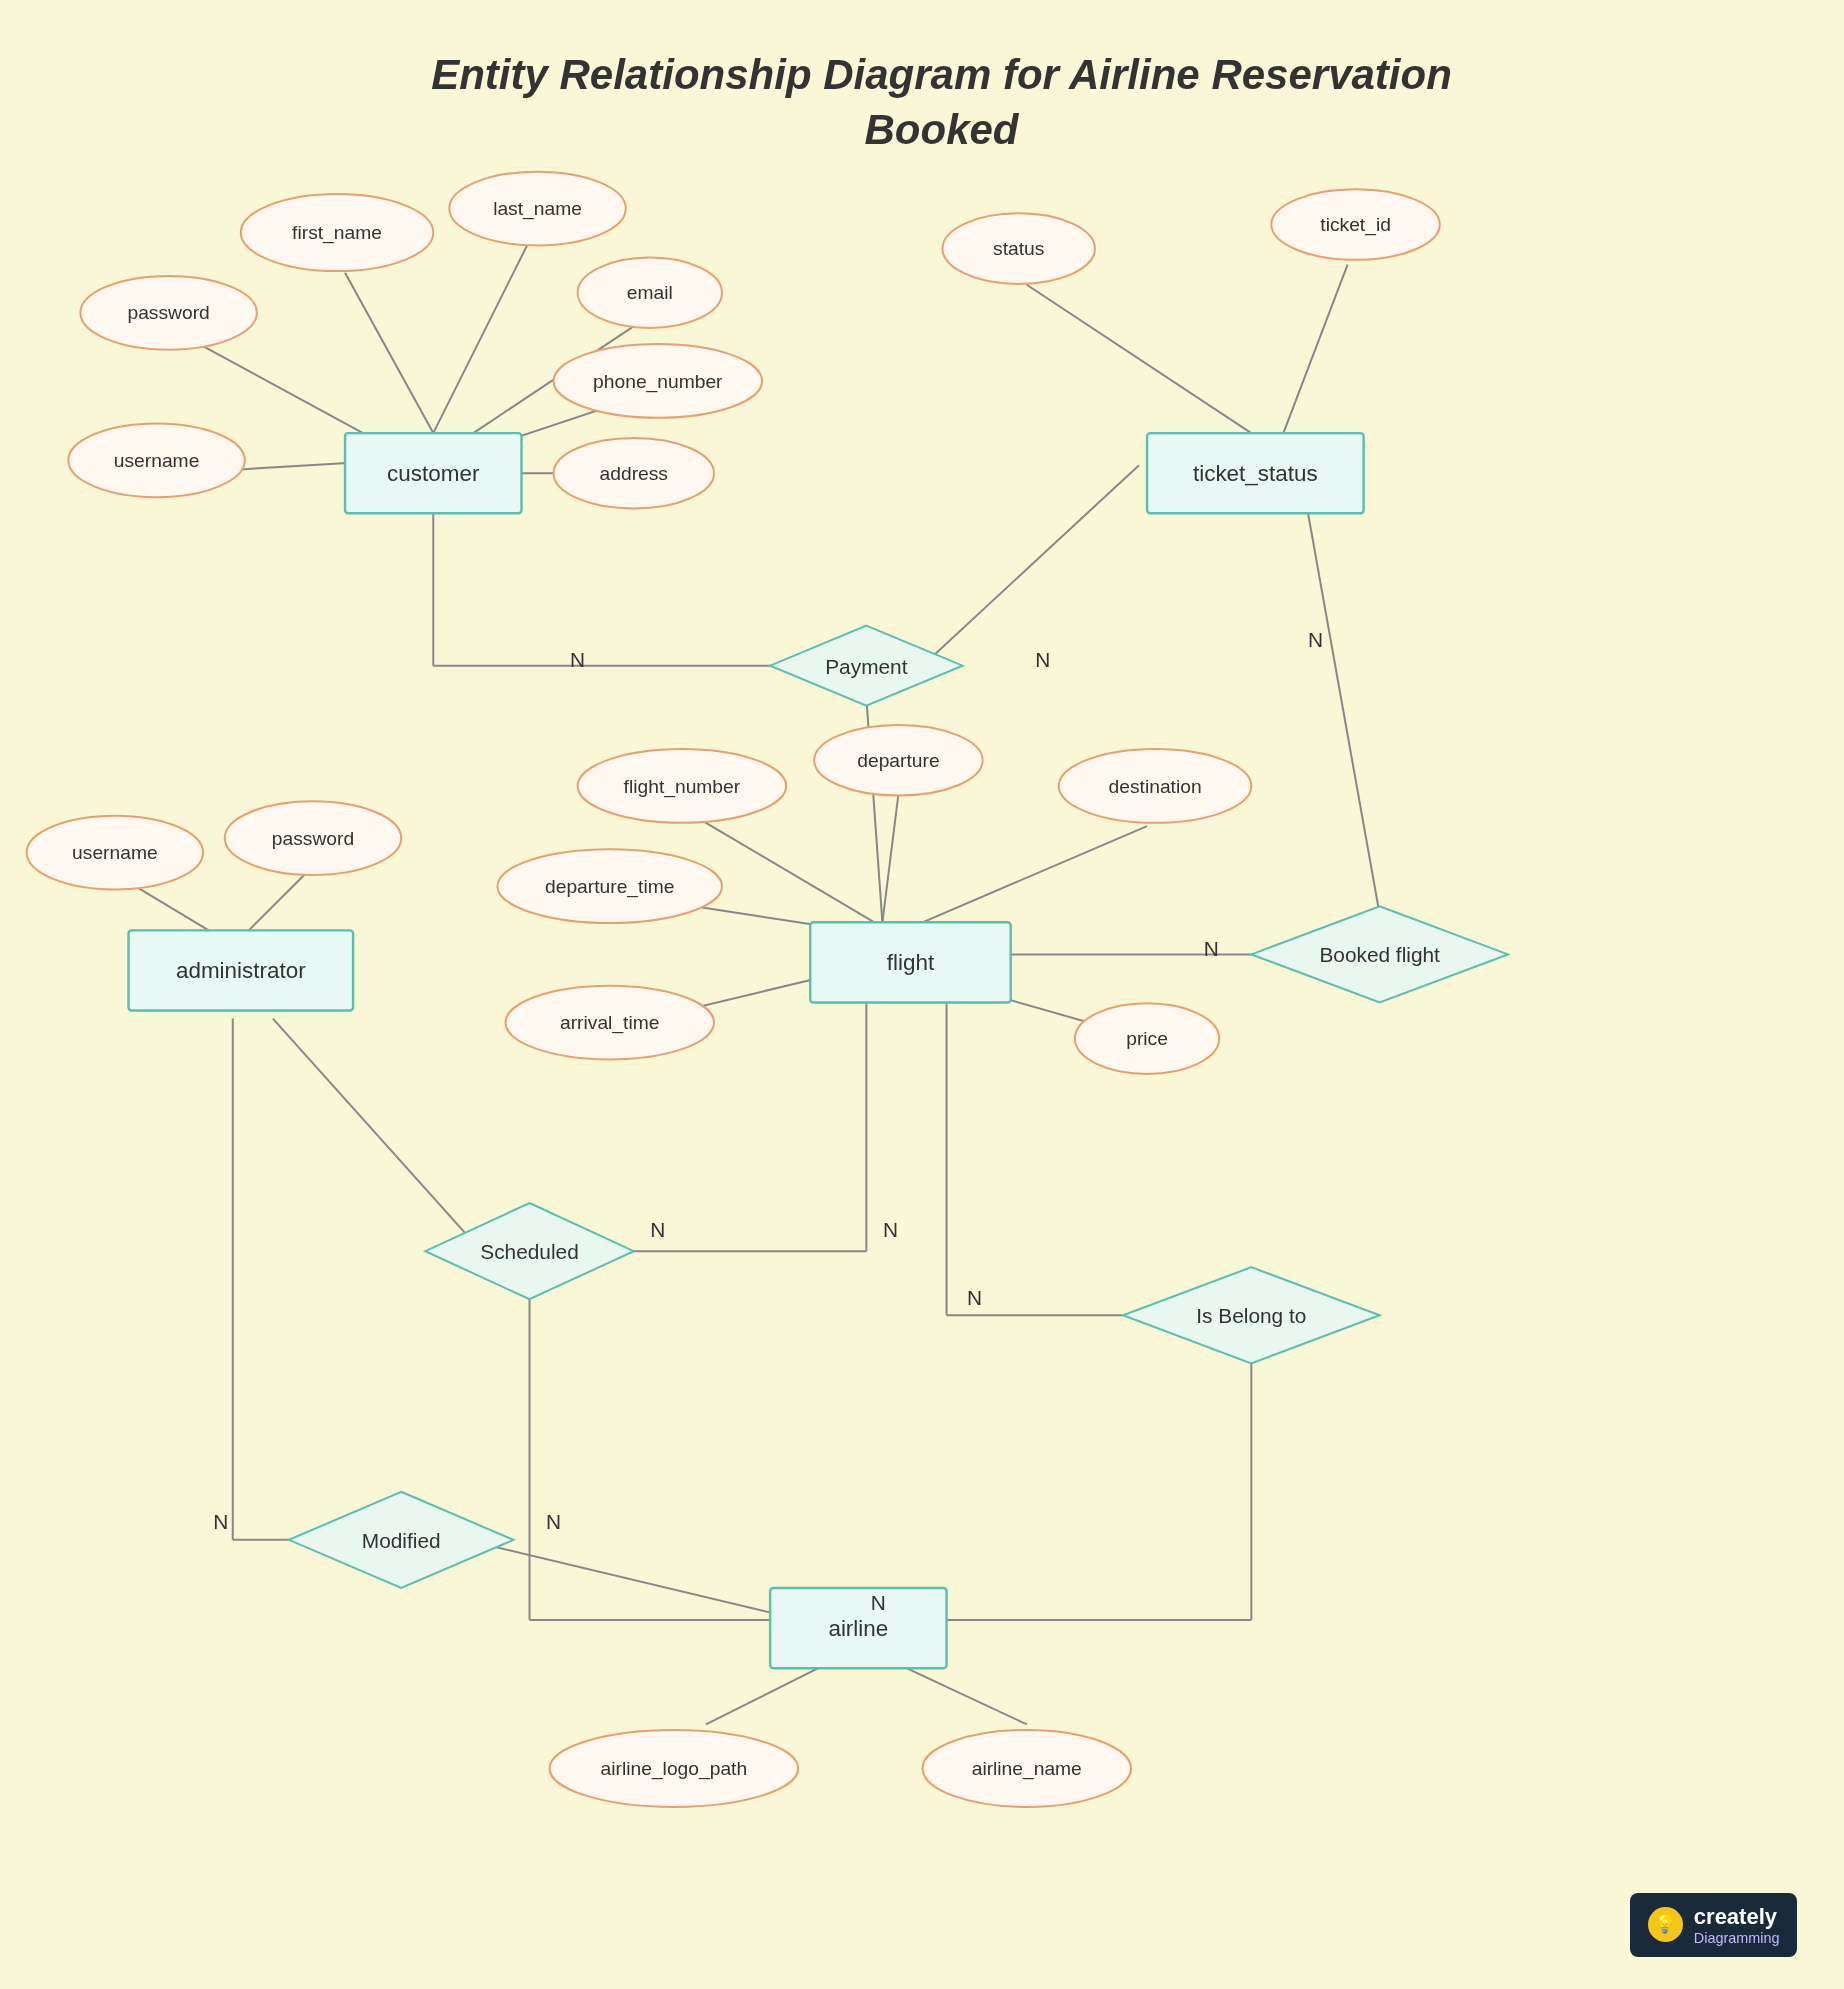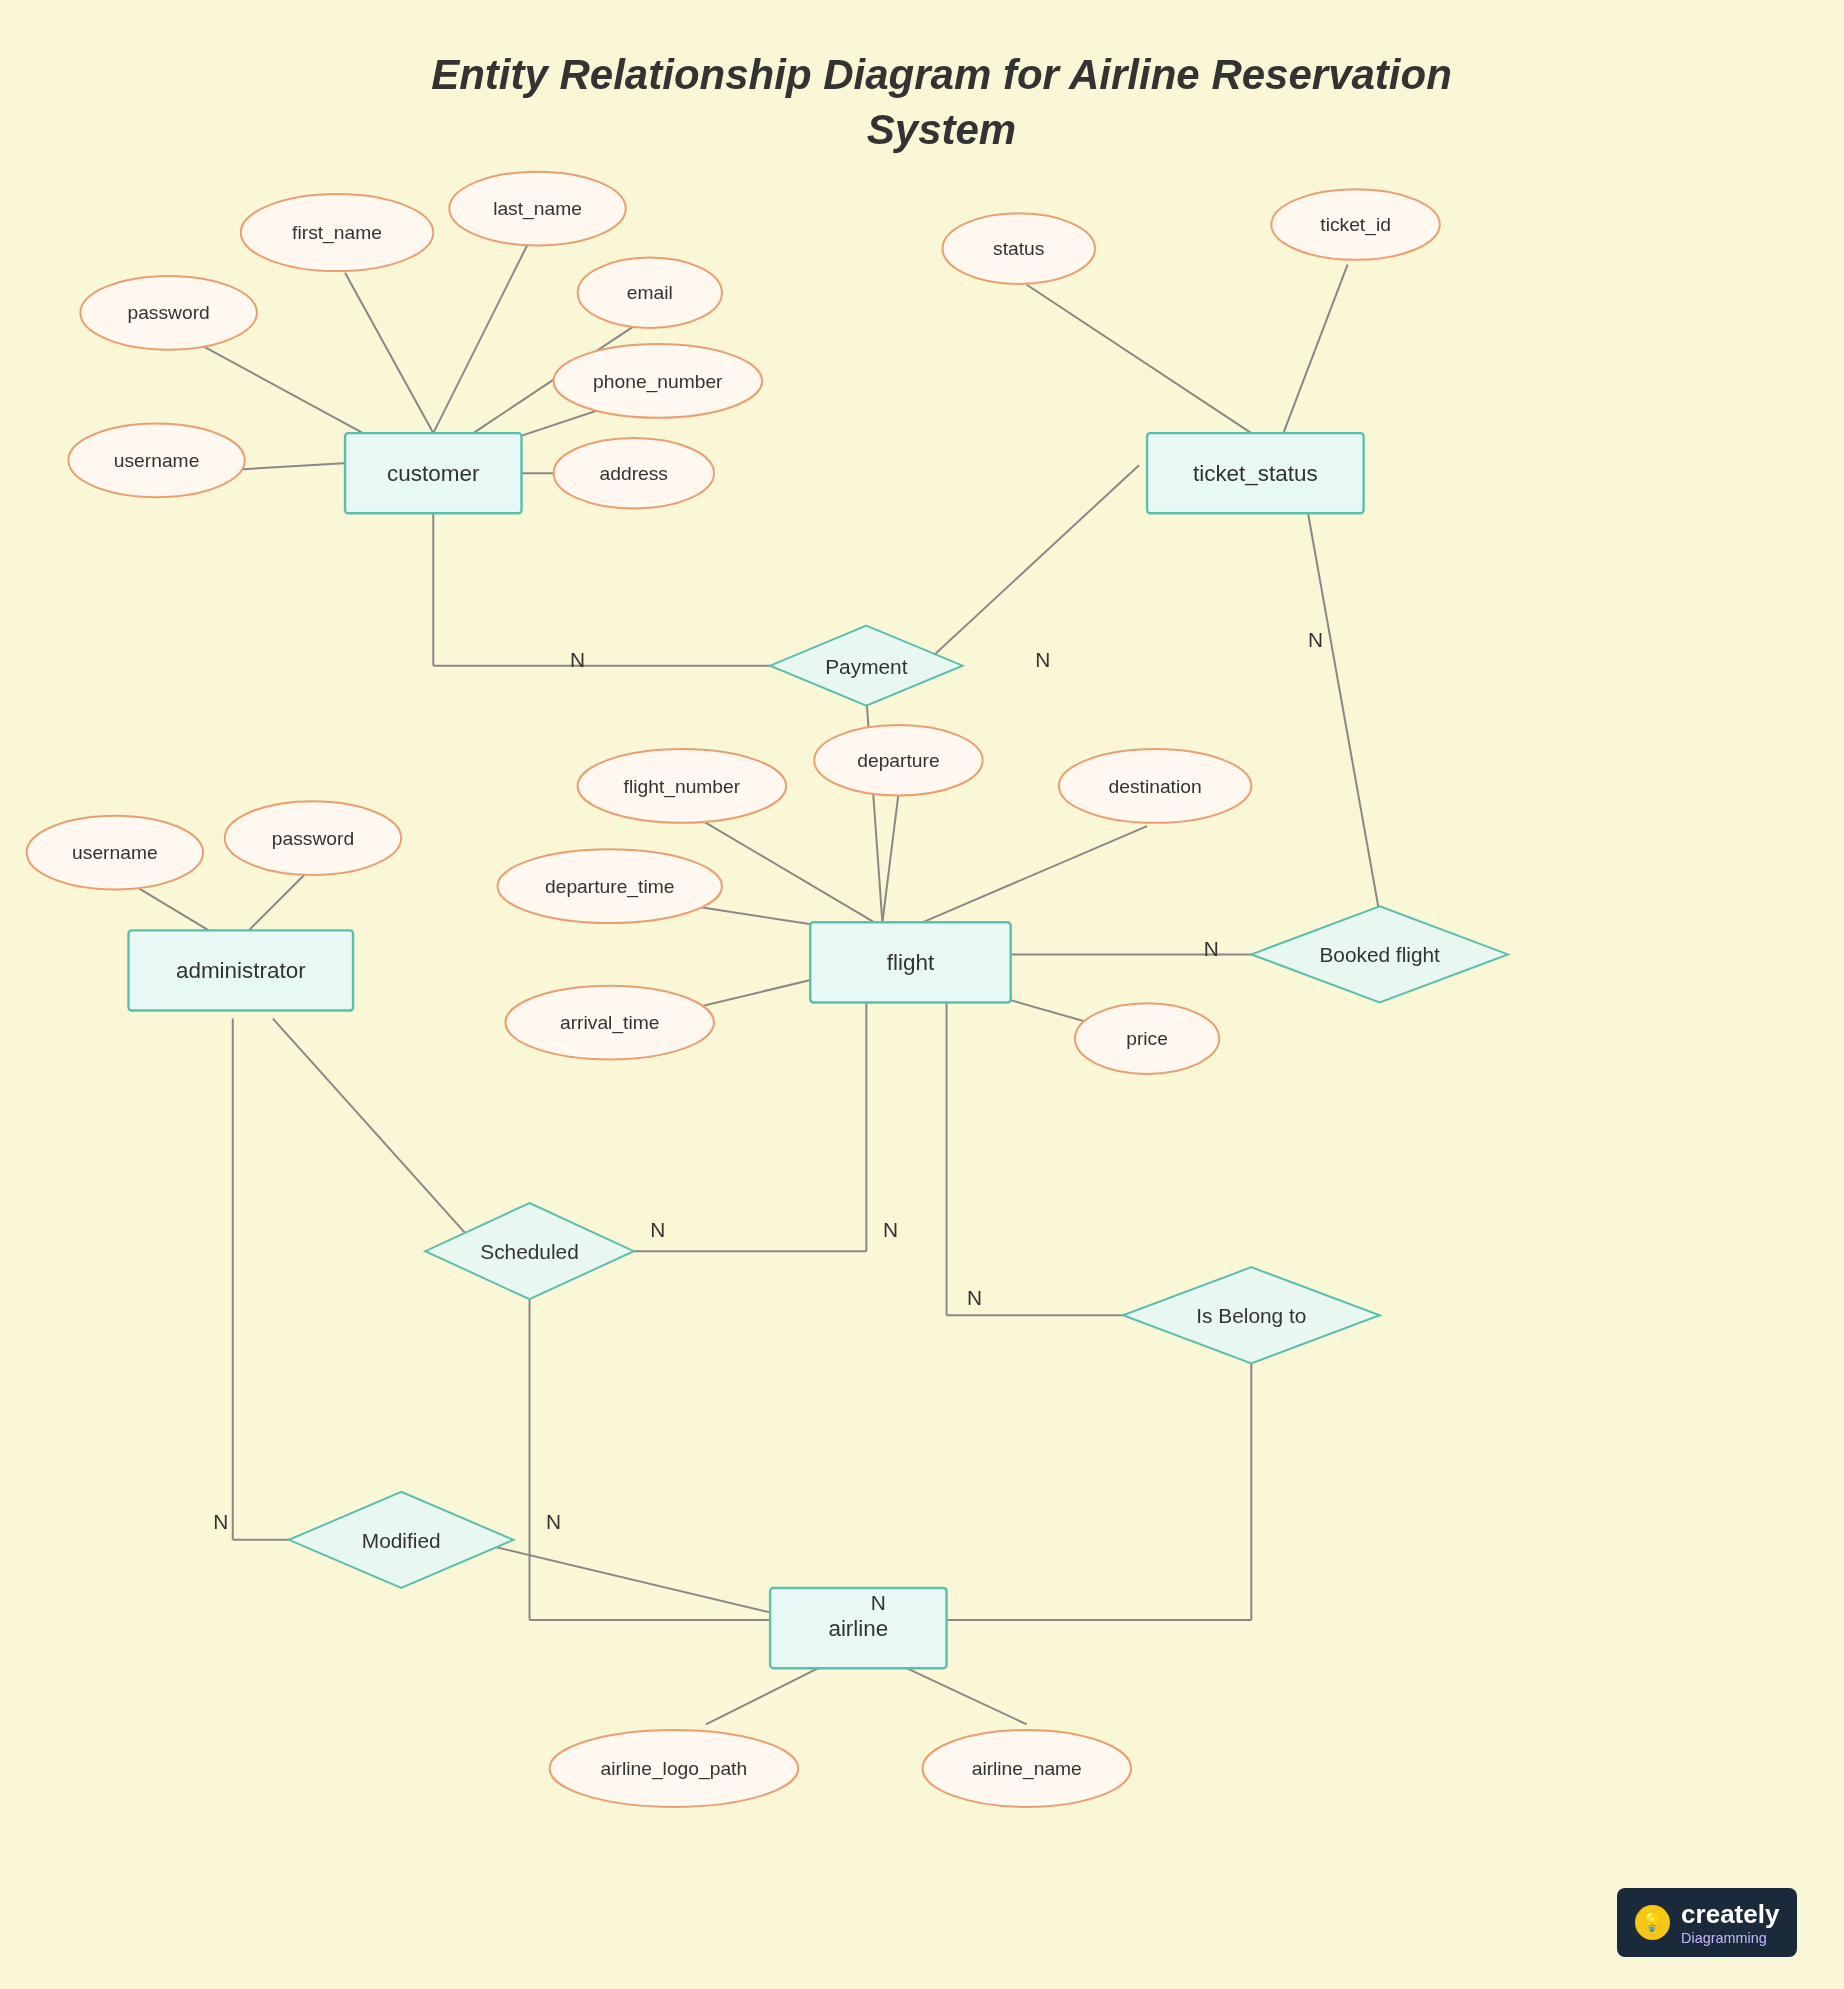--- a/index.html
+++ b/index.html
@@ -101,35 +101,35 @@
       height: 35px;
       background: #f5c518;
       border-radius: 50%;
       display: flex;
       align-items: center;
       justify-content: center;
       font-size: 17.6px;
     }
     .brand-text {
       color: white;
-      font-size: 26px;
+      font-size: 22px;
       font-weight: bold;
     }
     .brand-sub {
       color: #c4b5fd;
       font-size: 14.4px;
     }
   </style>
 </head>
 <body>
 
 <div class="page">
   <div class="title">
     <span>Entity Relationship Diagram for Airline Reservation</span><br>
-    <span>System</span>
+    <span>Booked</span>
   </div>
 
   <svg id="diagram-svg" viewBox="0 0 2300 2480" width="1845" height="1989">
 
     <line class="line" x1="540" y1="540" x2="430" y2="340"></line>
     <line class="line" x1="540" y1="540" x2="660" y2="300"></line>
     <line class="line" x1="590" y1="540" x2="800" y2="400"></line>
     <line class="line" x1="600" y1="560" x2="810" y2="490"></line>
     <line class="line" x1="620" y1="590" x2="800" y2="590"></line>
     <line class="line" x1="480" y1="555" x2="250" y2="430"></line>

